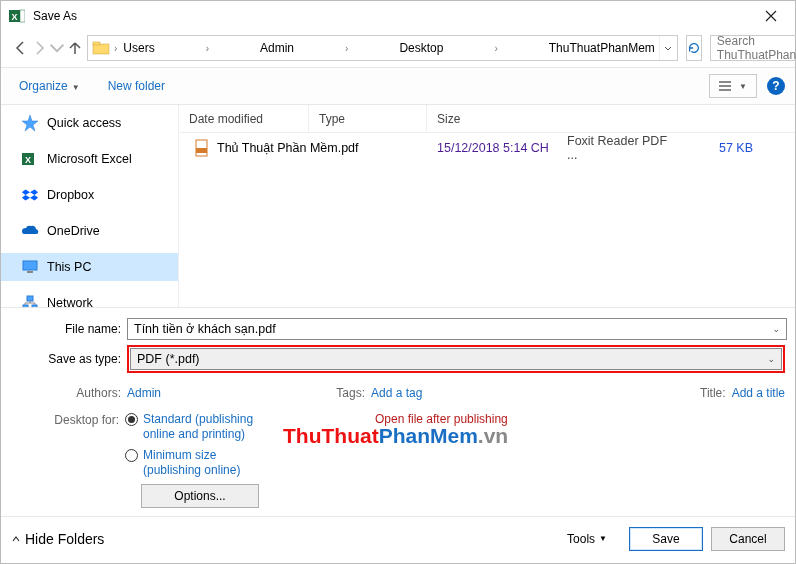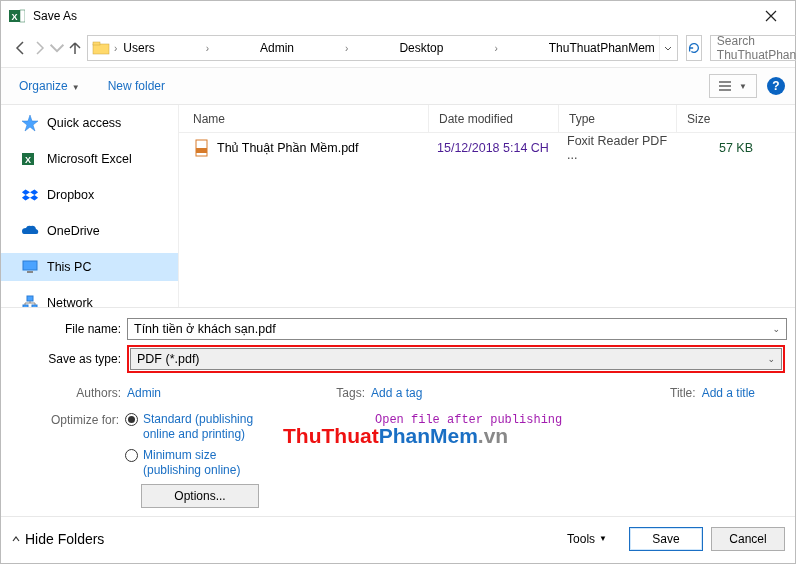--- a/index.html
+++ b/index.html
@@ -41,21 +41,21 @@
 .colhead { height:28px; display:flex; align-items:center; border-bottom:1px solid #eee; color:#444; font-size:12px;}
 .col-name { width:250px; padding-left:14px; border-right:1px solid #eee; height:100%; display:flex; align-items:center;}
 .col-date { width:130px; padding-left:10px; border-right:1px solid #eee; height:100%; display:flex; align-items:center;}
 .col-type { width:118px; padding-left:10px; border-right:1px solid #eee; height:100%; display:flex; align-items:center;}
 .col-size { width:88px; padding-left:10px; height:100%; display:flex; align-items:center;}
 .filerow { height:30px; display:flex; align-items:center; font-size:12.5px;}
 .filerow .ficon { width:18px; height:18px; margin:0 6px 0 14px; display:flex; align-items:center; justify-content:center;}
 .filerow .fname { width:210px; }
 .filerow .fdate { width:130px; padding-left:10px; color:#4c1d95;}
 .filerow .ftype { width:118px; padding-left:10px; color:#444;}
-.filerow .fsize { width:88px; text-align:right; padding-right:10px; color:#14532d;}
+.filerow .fsize { width:88px; text-align:right; padding-right:10px; color:#1d4ed8;}
 
 .lower { border-top:1px solid #e8e8e8; padding: 10px 8px 8px 8px; display:flex; flex-direction:column;}
 .formrow { display:flex; align-items:center; margin-bottom:5px;}
 .formlabel { width:118px; text-align:right; padding-right:6px; font-size:12px;}
 .forminput { flex:1; height:22px; border:1px solid #888; font-size:12.5px; padding:0 6px; display:flex; align-items:center; justify-content:space-between; background:#fff;}
 .forminput.grey { background:#efefef;}
 .forminput .dd { font-size:9px; color:#555;}
 .redbox { border:2px solid #e11; padding:1px; margin-right:2px;}
 .metarow { display:flex; align-items:flex-start; font-size:12px; margin-top:8px; padding-left:2px;}
 .mlab { width:116px; text-align:right; color:#666; padding-right:6px;}
@@ -220,21 +220,20 @@
               <rect x="2" y="11" width="5" height="4" fill="#4aa3ff" stroke="#2a7cd6"></rect>
               <rect x="11" y="11" width="5" height="4" fill="#4aa3ff" stroke="#2a7cd6"></rect>
               <path d="M9 7 L9 9 M4 11 L4 9 L14 9 L14 11" stroke="#888" fill="none"></path>
             </svg>
           </span>
         <span>Network</span>
       </div>
     </div>
     <div class="filepane">
       <div class="colhead">
-        <span class="col-name">Name</span>
         <span class="col-date">Date modified</span>
         <span class="col-type">Type</span>
         <span class="col-size">Size</span>
       </div>
       <div class="filerow">
         <span class="ficon">
             <svg viewBox="0 0 18 18">
               <rect x="3" y="1" width="11" height="16" fill="#fff" stroke="#d77b2a"></rect>
               <rect x="3" y="9" width="11" height="5" fill="#d77b2a"></rect>
             </svg>
@@ -265,39 +264,39 @@
       </div>
     </div>
     <div class="metarow">
       <span class="mlab">Authors:</span>
       <span class="mval">Admin</span>
       <span style="width:170px"></span>
       <span class="mlab" style="width:40px">Tags:</span>
       <span class="mval">Add a tag</span>
       <span style="flex:1"></span>
       <span class="mlab" style="width:40px">Title:</span>
-      <span class="mval" style="margin-right:32px">Add a title</span>
+      <span class="mval" style="margin-right:2px">Add a title</span>
     </div>
     <div class="optrow">
-      <span class="mlab" style="width:116px; padding-top:1px;">Optimize for:</span>
+      <span class="mlab" style="width:116px; padding-top:1px;">Desktop for:</span>
       <div style="width:160px;">
         <div class="radio">
           <span class="bullet on"></span>
           <span class="rlab" style="width:130px">Standard (publishing online and printing)</span>
         </div>
         <div class="radio">
           <span class="bullet"></span>
           <span class="rlab" style="width:130px">Minimum size (publishing online)</span>
         </div>
         <div class="optbtn">
             <span>Options...</span>
           </div>
       </div>
       <div style="width:220px; padding-left:90px;">
-        <span style="color:#a21caf; font-size:12px; white-space:nowrap;font-family:Liberation Mono, monospace;">Open file after publishing</span>
+        <span style="color:#b91c1c; font-size:12px; white-space:nowrap;">Open file after publishing</span>
       </div>
     </div>
   </div>
 
   <div class="footer">
     <span class="hidef">
       <svg width="10" height="10" viewBox="0 0 10 10">
           <path d="M2 7 L5 3 L8 7" fill="none" stroke="#333" stroke-width="1.2"></path>
         </svg>
       <span>Hide Folders</span>

